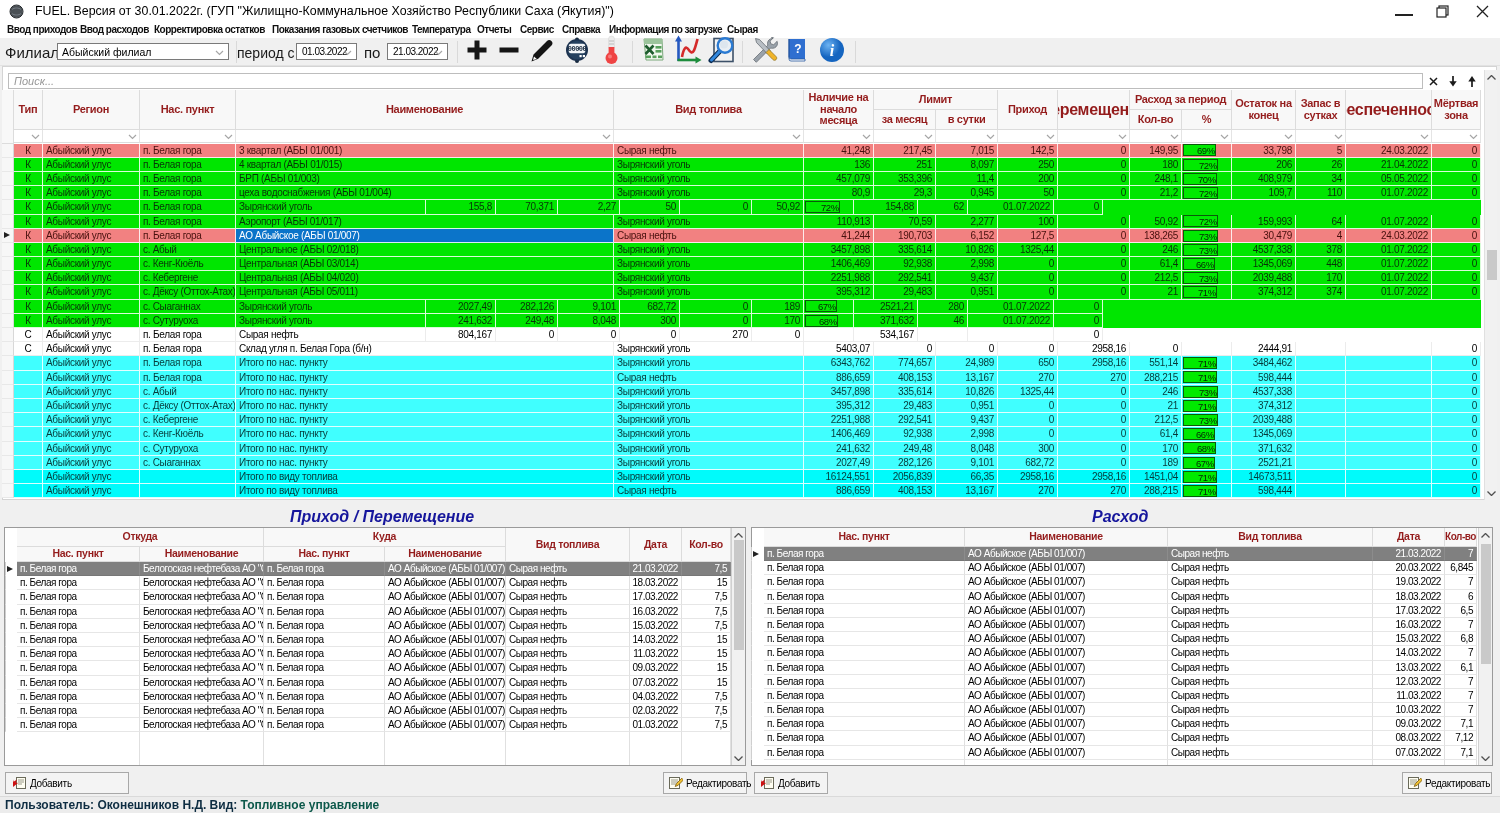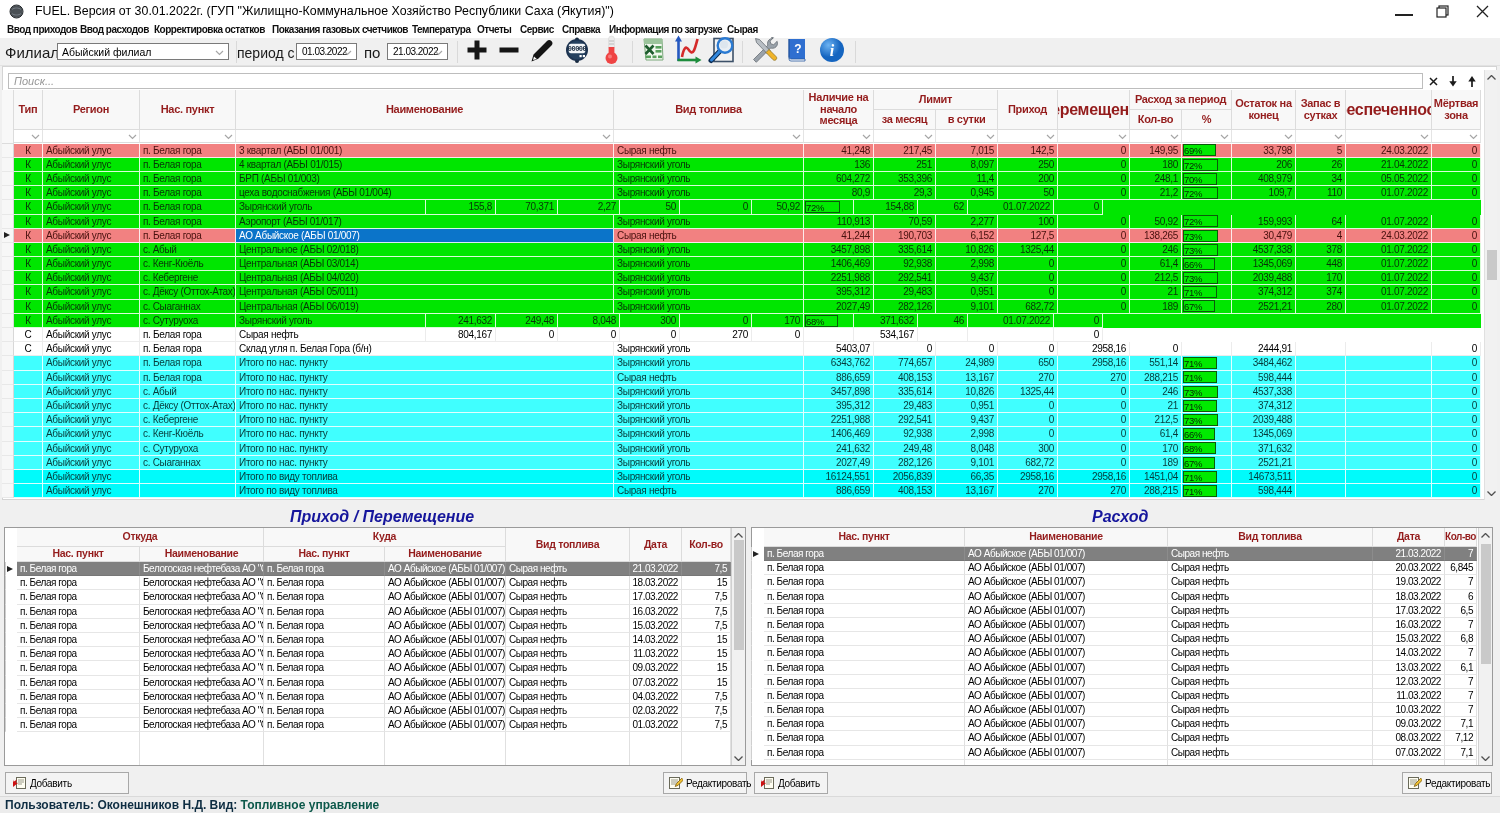--- a/index.html
+++ b/index.html
@@ -42,21 +42,21 @@
 .row .c.ct { text-align:center; padding-left:0; }
 .red { background:#f28181; color:#47100d; }
 .grn { background:#00e600; color:#073307; }
 .wht { background:#ffffff; color:#000; }
 .wht .c { border-right:1px solid #ececec; border-bottom:1px solid #ececec; }
 .cy1 { background:#40ffff; color:#063a3a; }
 .cy2 { background:#00fbfb; color:#063a3a; }
 .selc { background:#0b74c9; color:#fff; }
 .pc { position:relative; padding:0 !important; }
 .bar { position:absolute; left:1px; top:0.8px; height:12px; background:#00ea00; border:1px solid #0a5a0a;
-  font-size:9.5px; letter-spacing:-0.3px; line-height:11px; text-align:left; color:#052505; }
+  font-size:9.5px; letter-spacing:-0.3px; line-height:11px; text-align:right; color:#052505; }
 
 .btitle { position:absolute; top:508px; font-size:16px; font-weight:bold; font-style:italic; color:#16169c; }
 
 .btab { position:absolute; background:#fff; border:1px solid #9a9a9a; }
 .brow { display:flex; height:14.2px; background:#fff; }
 .brow .c { height:100%; border-right:1px solid #e0e0e0; border-bottom:1px solid #e6e6e6; font-size:10px; letter-spacing:-0.45px; line-height:13.8px; padding-left:3px; white-space:nowrap; overflow:hidden; color:#000; }
 .brow .c.r { text-align:right; padding-right:3px; padding-left:0; }
 .dt { letter-spacing:-0.55px; }
 .nb { border-bottom:none !important; }
 .bsel { background:#808080; }
@@ -399,21 +399,21 @@
       <div class="c r" style="width:50px">26</div>
       <div class="c r" style="width:86px">21.04.2022</div>
       <div class="c r" style="width:49px">0</div>
     </div>
     <div class="row grn">
       <div class="c ct" style="width:29px">К</div>
       <div class="c" style="width:97px">Абыйский улус</div>
       <div class="c" style="width:96px">п. Белая гора</div>
       <div class="c" style="width:378px">БРП (АБЫ 01/003)</div>
       <div class="c" style="width:190px">Зырянский уголь</div>
-      <div class="c r" style="width:70px">604,272</div>
+      <div class="c r" style="width:70px">457,079</div>
       <div class="c r" style="width:62px">353,396</div>
       <div class="c r" style="width:62px">11,4</div>
       <div class="c r" style="width:60px">200</div>
       <div class="c r" style="width:72px">0</div>
       <div class="c r" style="width:52px">248,1</div>
       <div class="c pc" style="width:50px">
         <div class="bar" style="width:34px">70%</div>
       </div>
       <div class="c r" style="width:64px">408,979</div>
       <div class="c r" style="width:50px">34</div>
@@ -576,21 +576,20 @@
       </div>
       <div class="c r" style="width:64px">374,312</div>
       <div class="c r" style="width:50px">374</div>
       <div class="c r" style="width:86px">01.07.2022</div>
       <div class="c r" style="width:49px">0</div>
     </div>
     <div class="row grn">
       <div class="c ct" style="width:29px">К</div>
       <div class="c" style="width:97px">Абыйский улус</div>
       <div class="c" style="width:96px">с. Сыаганнах</div>
-      <div class="c" style="width:378px">Центральная (АБЫ 06/019)</div>
       <div class="c" style="width:190px">Зырянский уголь</div>
       <div class="c r" style="width:70px">2027,49</div>
       <div class="c r" style="width:62px">282,126</div>
       <div class="c r" style="width:62px">9,101</div>
       <div class="c r" style="width:60px">682,72</div>
       <div class="c r" style="width:72px">0</div>
       <div class="c r" style="width:52px">189</div>
       <div class="c pc" style="width:50px">
         <div class="bar" style="width:32px">67%</div>
       </div>

